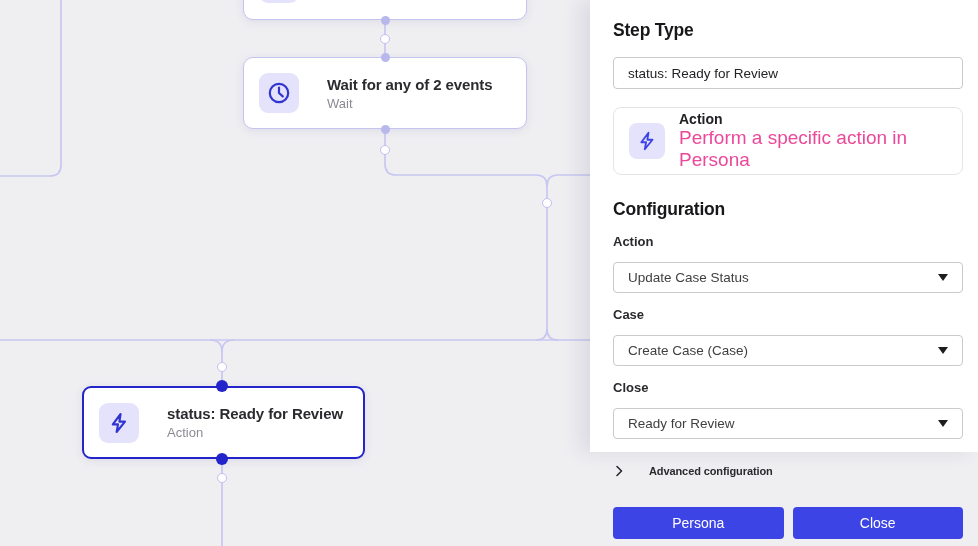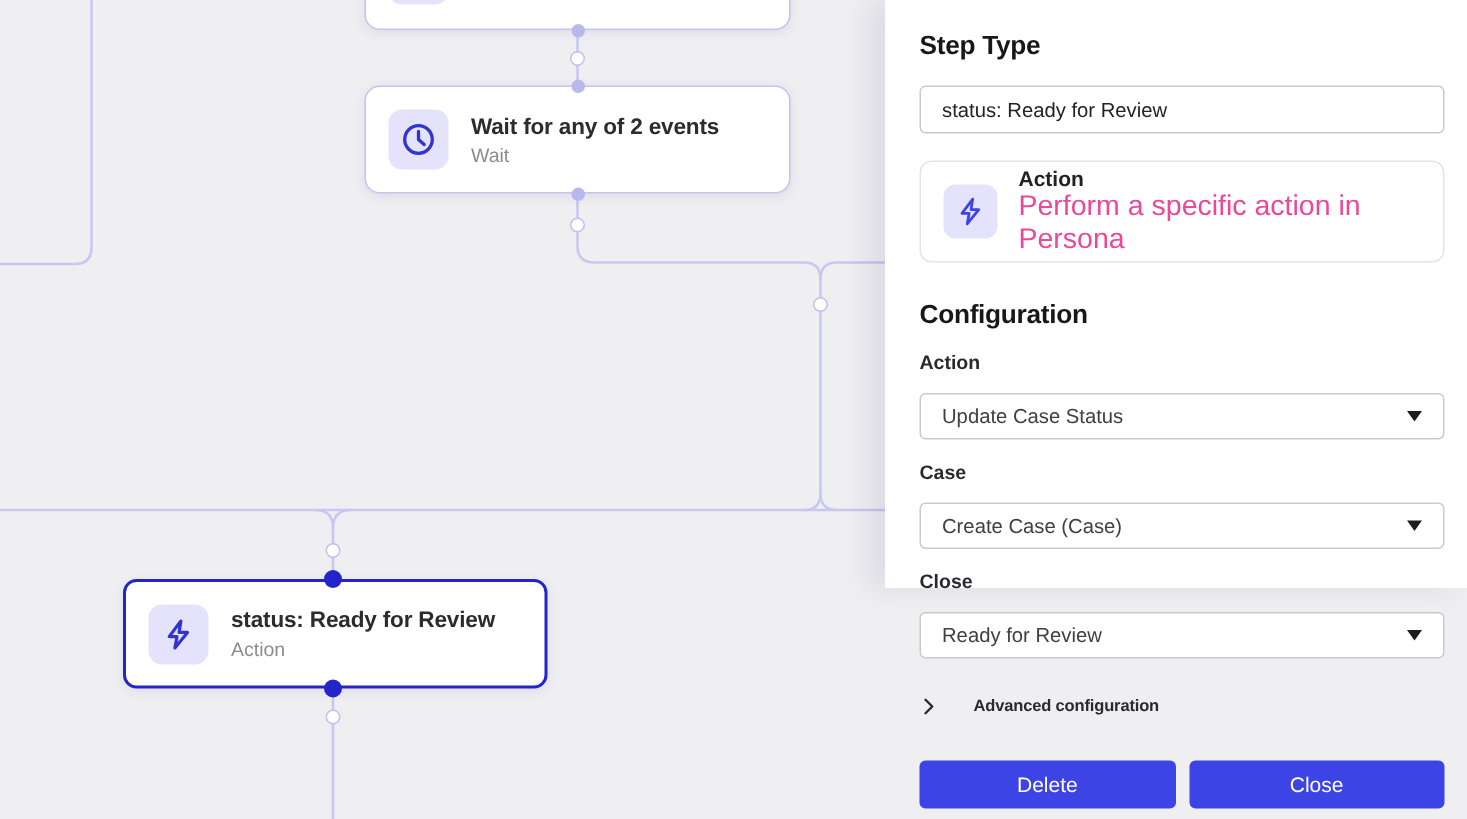--- a/index.html
+++ b/index.html
@@ -17,21 +17,21 @@
     background: #efeff2;
   }
   .canvas svg.lines { position: absolute; left: 0; top: 0; z-index: 1; }
 
   .flow-node {
     position: absolute; z-index: 2;
     background: #ffffff;
     border: 1.5px solid #c5c4f0;
     border-radius: 10px;
     box-shadow: 0 2px 8px rgba(60,60,130,0.10);
-    display: flex; align-items: center; gap: 15px;
+    display: flex; align-items: center; gap: 28px;
     padding-left: 15px;
   }
   .flow-node.selected {
     border: 2px solid #2424cb;
     border-radius: 9px;
   }
   .node-icon-box {
     width: 40px; height: 40px; border-radius: 9px;
     background: #e4e3fb;
     display: flex; align-items: center; justify-content: center;
@@ -50,21 +50,21 @@
   }
 
   
   .dot { position: absolute; border-radius: 50%; z-index: 3; }
   .dot.lav   { width: 9px;  height: 9px;  background: #b9b8ec; }
   .dot.open  { width: 10px; height: 10px; background: #ffffff; border: 1.5px solid #c0bfee; }
   .dot.blue  { width: 12px; height: 12px; background: #2424cb; }
 
   
   .panel {
-    position: absolute; left: 590px; top: 0; width: 388px; height: 392px;
+    position: absolute; left: 590px; top: 0; width: 388px; height: 452px;
     background: #ffffff; z-index: 5;
     box-shadow: -10px 0 18px rgba(40,40,90,0.10);
     padding: 20px 15px 0 23px;
   }
   .panel h1 {
     font-size: 17.5px; font-weight: 700; color: #18181b; letter-spacing: -0.2px;
   }
   .step-name-input {
     margin-top: 16px; width: 350px; height: 32px;
     border: 1px solid #c9c9ce; border-radius: 4px;
@@ -224,16 +224,16 @@
   </div>
 
   <div class="advanced-row">
     <svg width="12" height="12" viewBox="0 0 12 12" fill="none">
       <path d="M4 1.5 L8.5 6 L4 10.5" stroke="#2a2a2e" stroke-width="1.6" stroke-linecap="round" stroke-linejoin="round"></path>
     </svg>
     <span class="adv-label">Advanced configuration</span>
   </div>
 
   <div class="btn-row">
-    <button class="btn">Delete</button>
+    <button class="btn">Persona</button>
     <button class="btn">Close</button>
   </div>
 </div>
 
 </body></html>

